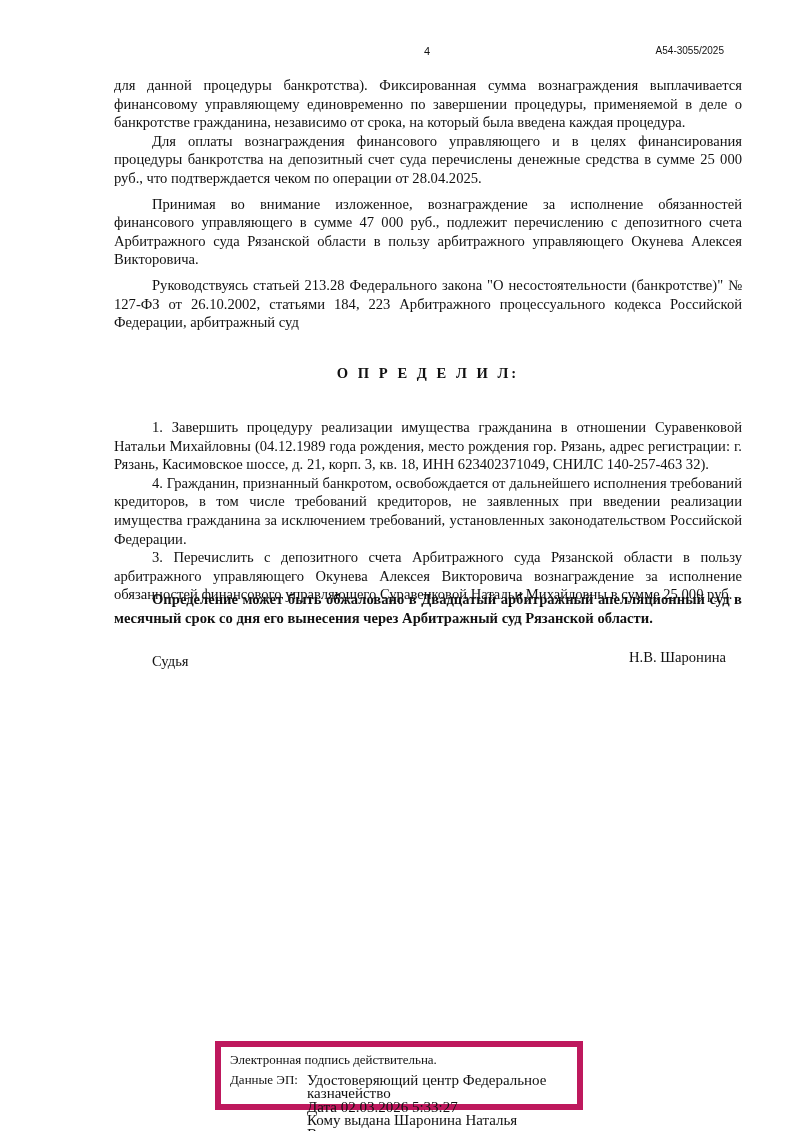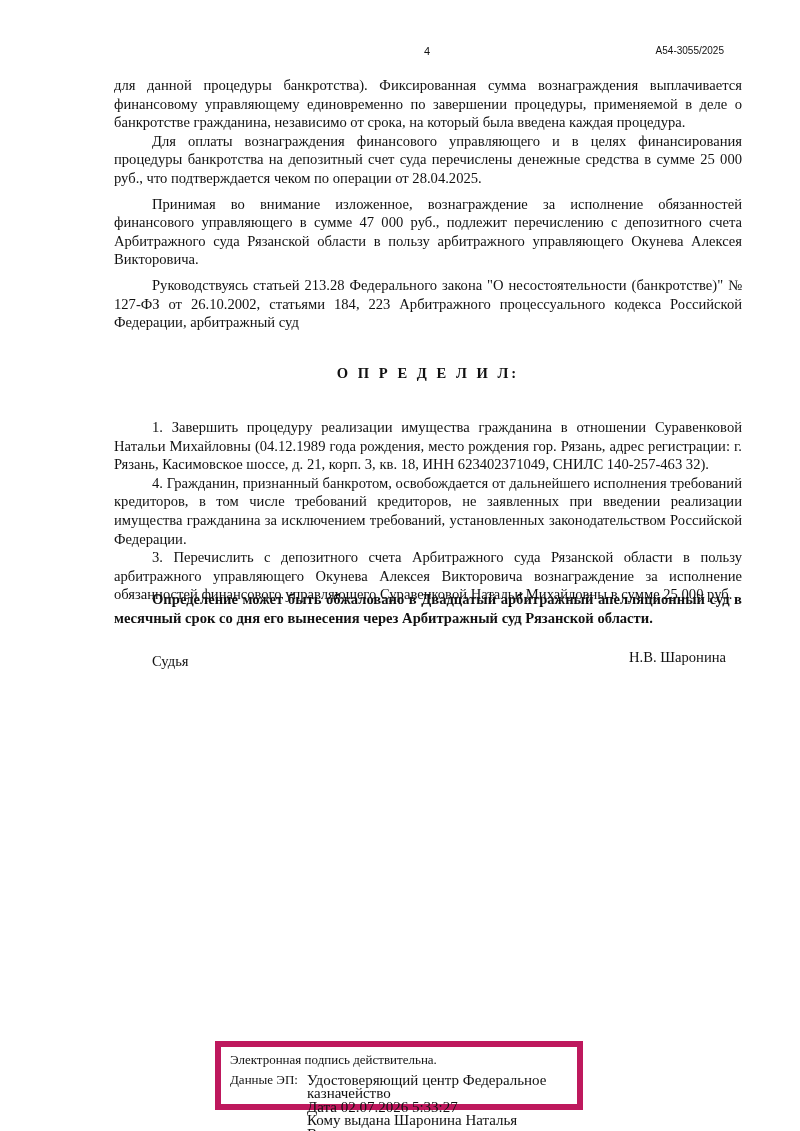--- a/index.html
+++ b/index.html
@@ -50,16 +50,16 @@
 <div class="sign-row">
   <span class="judge-label">Судья</span>
   <span class="judge-name">Н.В. Шаронина</span>
 </div>
 
 <div class="esign">
   <div class="valid">Электронная подпись действительна.</div>
   <div class="data-label">Данные ЭП:</div>
   <div class="data-lines">
     <div>Удостоверяющий центр Федеральное казначейство</div>
-    <div>Дата 02.07.2026 5:33:27</div>
+    <div>Дата 02.03.2026 5:33:27</div>
     <div>Кому выдана Шаронина Наталья Владимировна</div>
   </div>
 </div>
 
 </body></html>

